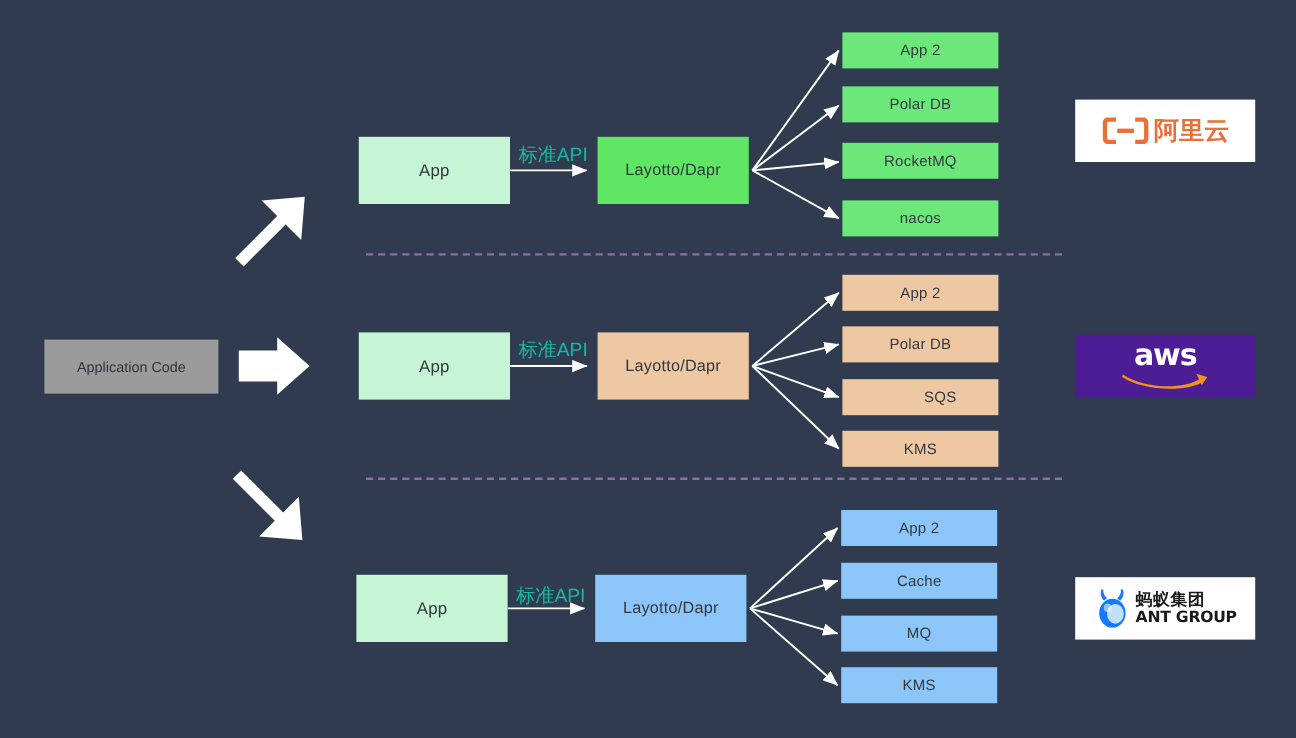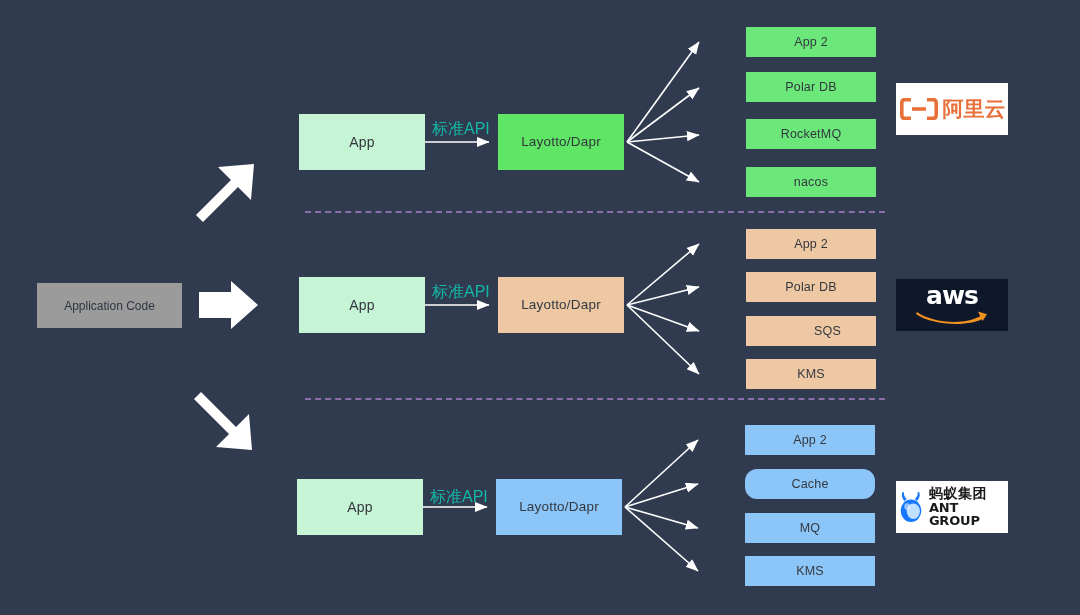--- a/index.html
+++ b/index.html
@@ -41,21 +41,20 @@
   }
   .node.mid {
     width: 126px;
     height: 56px;
     font-size: 13.5px;
   }
   .node.leaf {
     width: 130px;
     height: 30px;
     font-size: 12.5px;
-    margin-left: 44px;
   }
   .mid.green  { background: #5EE664; }
   .leaf.green { background: #6CE87A; }
   .mid.peach  { background: #EEC8A2; }
   .leaf.peach { background: #EEC8A2; }
   .mid.blue   { background: #8CC5F7; }
   .leaf.blue  { background: #8CC5F7; }
 
   
   .appcode {
@@ -93,29 +92,29 @@
     position: absolute;
     height: 0;
     border-top: 2px dashed #8B6FA8;
     left: 305px;
     width: 580px;
   }
 
   
   .logo {
     position: absolute;
-    width: 112px;
+    width: 150px;
     height: 52px;
     display: flex;
     align-items: center;
     justify-content: center;
     overflow: hidden;
   }
   .logo.white { background: #FFFFFF; }
-  .logo.dark  { background: #0f172a; }
+  .logo.dark  { background: #4c1d95; }
 
   
   .ali-wrap { display: flex; align-items: center; gap: 4px; }
   .ali-mark { display: block; }
   .ali-text {
     color: #E8703A;
     font-size: 21px;
     font-weight: bold;
     letter-spacing: 0px;
     font-family: "DejaVu Sans", sans-serif;
@@ -264,21 +263,21 @@
   <div class="node app" style="left:297px; top:479px;">
     <span>App</span>
   </div>
   <div class="api-label" style="left:430px; top:487px;">标准API</div>
   <div class="node mid blue" style="left:496px; top:479px;">
     <span>Layotto/Dapr</span>
   </div>
   <div class="node leaf blue" style="left:701px; top:425px;">
     <span>App 2</span>
   </div>
-  <div class="node leaf blue" style="left:701px; top:469px;border-radius:12px;">
+  <div class="node leaf blue" style="left:701px; top:469px;">
     <span>Cache</span>
   </div>
   <div class="node leaf blue" style="left:701px; top:513px;">
     <span>MQ</span>
   </div>
   <div class="node leaf blue" style="left:701px; top:556px;">
     <span>KMS</span>
   </div>
 
   <div class="logo white" style="left:896px; top:481px;">

